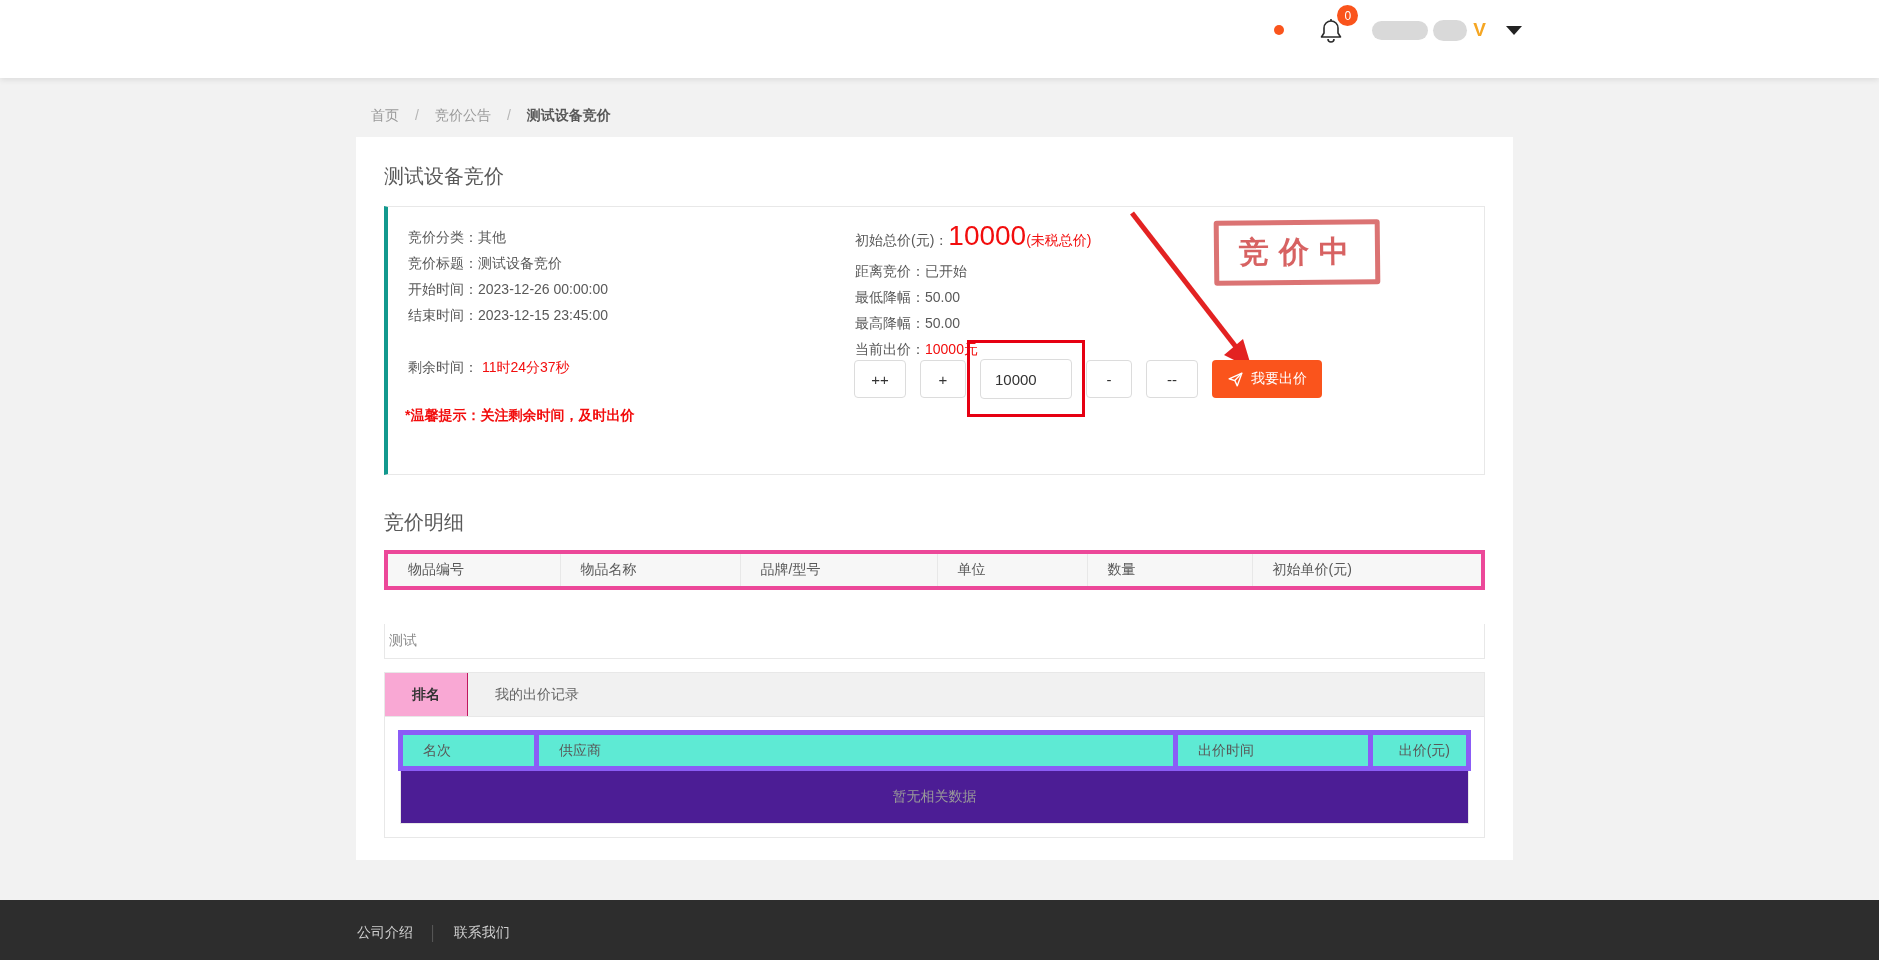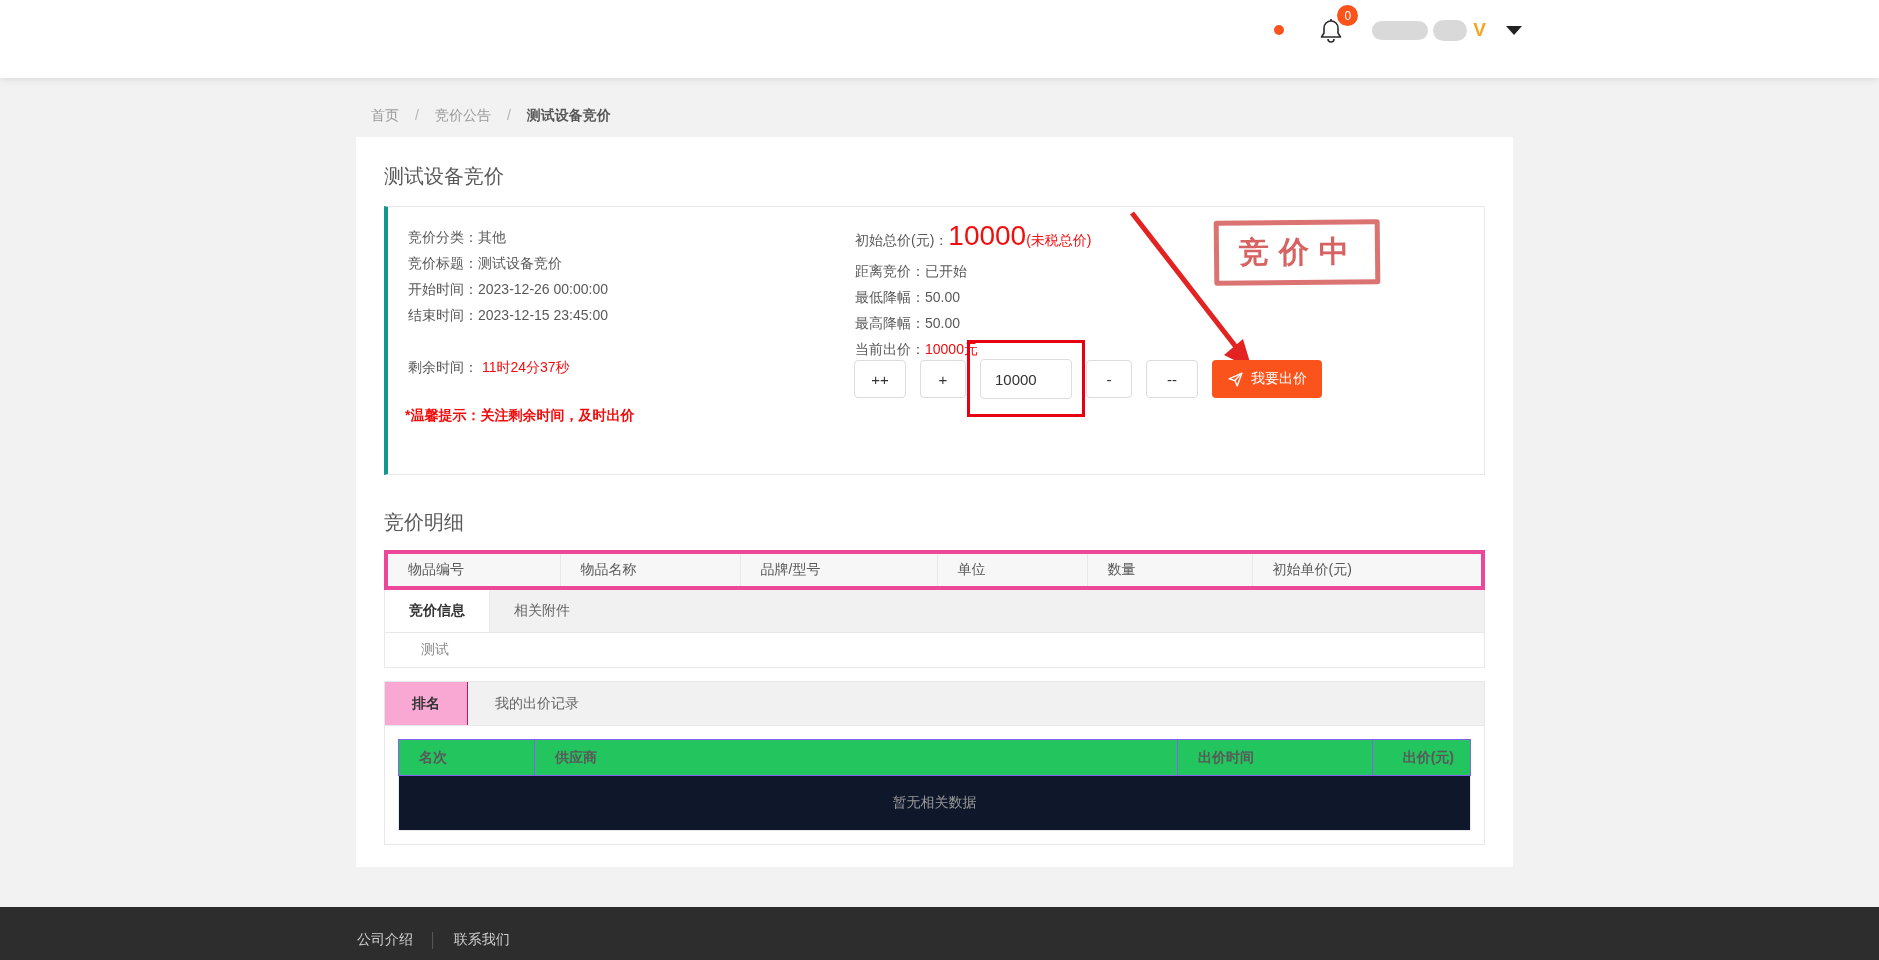--- a/index.html
+++ b/index.html
@@ -77,34 +77,34 @@
   .tbl th { background:#f7f7f7; font-weight:400; text-align:left; height:36px; padding:0 0 0 20px;
     border:1px solid #e8e8e8; color:#595959; }
   .tbl td { height:42px; padding:0 0 0 20px; border:1px solid #e8e8e8; background:#fff; }
   .c1{width:174px}.c2{width:180px}.c3{width:197px}.c4{width:150px}.c5{width:165px}
 
   .tabbar { display:flex; background:#f1f1f1; border:1px solid #e8e8e8; border-top:none; height:43px; }
   .tab { min-width:96px; padding:0 24px; display:flex; align-items:center; justify-content:center;
     font-size:14px; color:#666; cursor:pointer; }
   .tab.active { background:#fff; color:#333; font-weight:700; border-right:1px solid #e8e8e8; }
   .tab-content { border:1px solid #e8e8e8; border-top:none; height:35px; display:flex; align-items:center;
-    padding-left:36px; font-size:14px; color:#8a8a8a; }
+    padding-left:4px; font-size:14px; color:#8a8a8a;margin-top:34px; }
 
   
   .box2 { margin-top:13px; border:1px solid #e8e8e8; padding-bottom:13px; }
   .tabbar2 { display:flex; background:#f1f1f1; border-bottom:1px solid #e8e8e8; height:44px; }
   .tab2 { padding:0 27px; display:flex; align-items:center; font-size:14px; color:#666; cursor:pointer; }
   .tab2.active { background:#f9a8d4; color:#333; font-weight:700; border-right:1px solid #be185d; }
   .tbl2-wrap { margin:13px 13px 0; }
   .tbl2 { border:1px solid #e8e8e8; font-size:14px; color:#595959; }
-  .tbl2 th { background:#22c55e; font-weight:700; text-align:left; height:36px; padding:0 16px 0 20px;
-    border:1px solid #8b5cf6; }
+  .tbl2 th { background:#5eead4; font-weight:400; text-align:left; height:36px; padding:0 16px 0 20px;
+    border:5px solid #8b5cf6; }
   .tbl2 .th-right { text-align:right; }
   .r1{width:136px}.r3{width:195px}.r4{width:98px}
-  .empty-row td { height:55px; text-align:center; color:#999; border:1px solid #e8e8e8; background:#0f172a; }
+  .empty-row td { height:55px; text-align:center; color:#999; border:1px solid #e8e8e8; background:#4c1d95; }
 
   
   .footer { margin-top:40px; background:#2d2d2d; height:90px; padding:24px 0 0 357px; }
   .footer-links { display:flex; align-items:center; gap:16px; font-size:14px; color:#cfcfcf; }
   .footer-links .fl { cursor:pointer; }
   .footer-divider { color:#5a5a5a; }
 </style>
 </head>
 <body>
 
@@ -213,24 +213,20 @@
         <th class="c1">物品编号</th>
         <th class="c2">物品名称</th>
         <th class="c3">品牌/型号</th>
         <th class="c4">单位</th>
         <th class="c5">数量</th>
         <th>初始单价(元)</th>
       </tr>
     </tbody>
       </table>
 
-    <div class="tabbar">
-      <div class="tab active">竞价信息</div>
-      <div class="tab">相关附件</div>
-    </div>
     <div class="tab-content">测试</div>
 
     <div class="box2">
       <div class="tabbar2">
         <div class="tab2 active">排名</div>
         <div class="tab2">我的出价记录</div>
       </div>
       <div class="tbl2-wrap">
         <table class="tbl2">
           <tbody>

